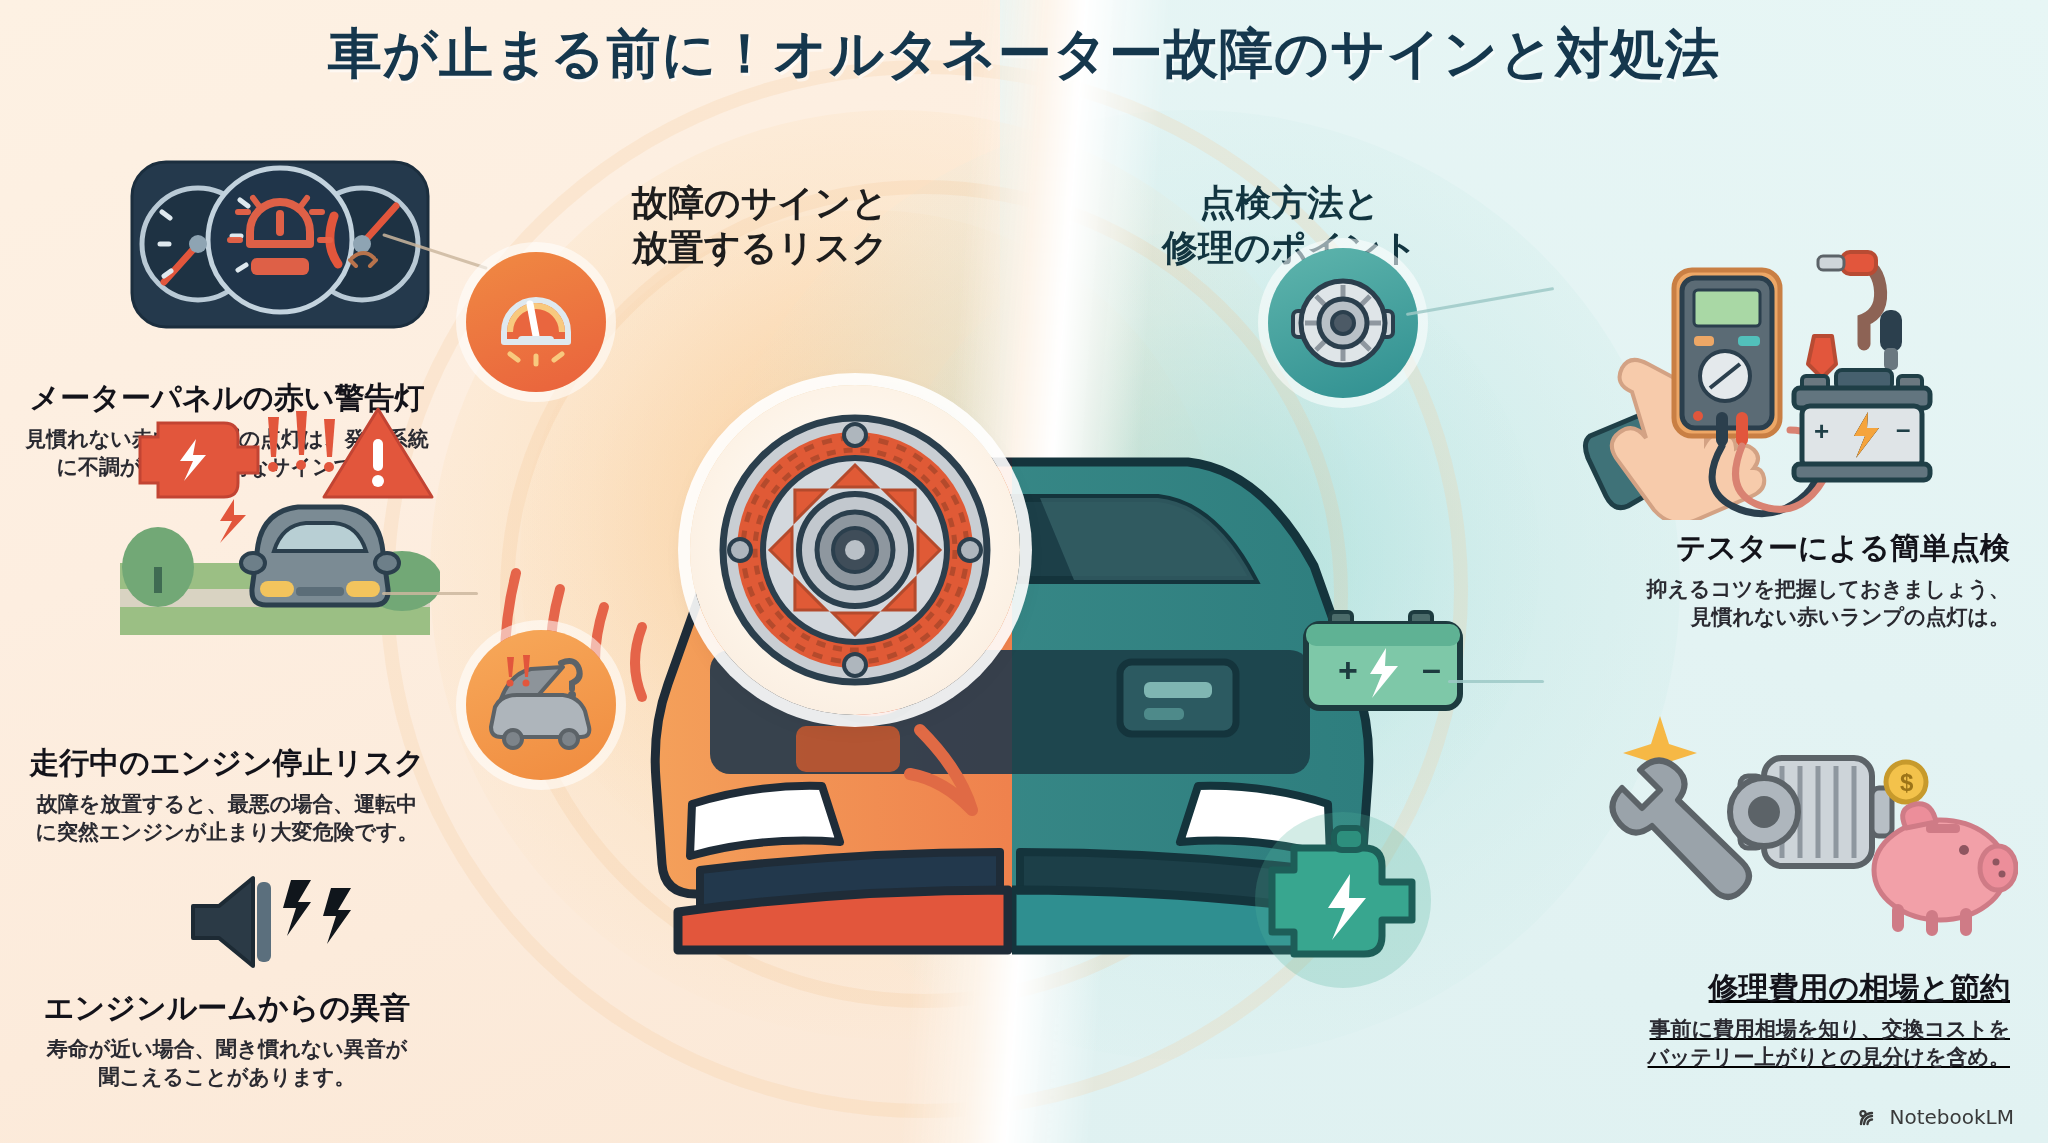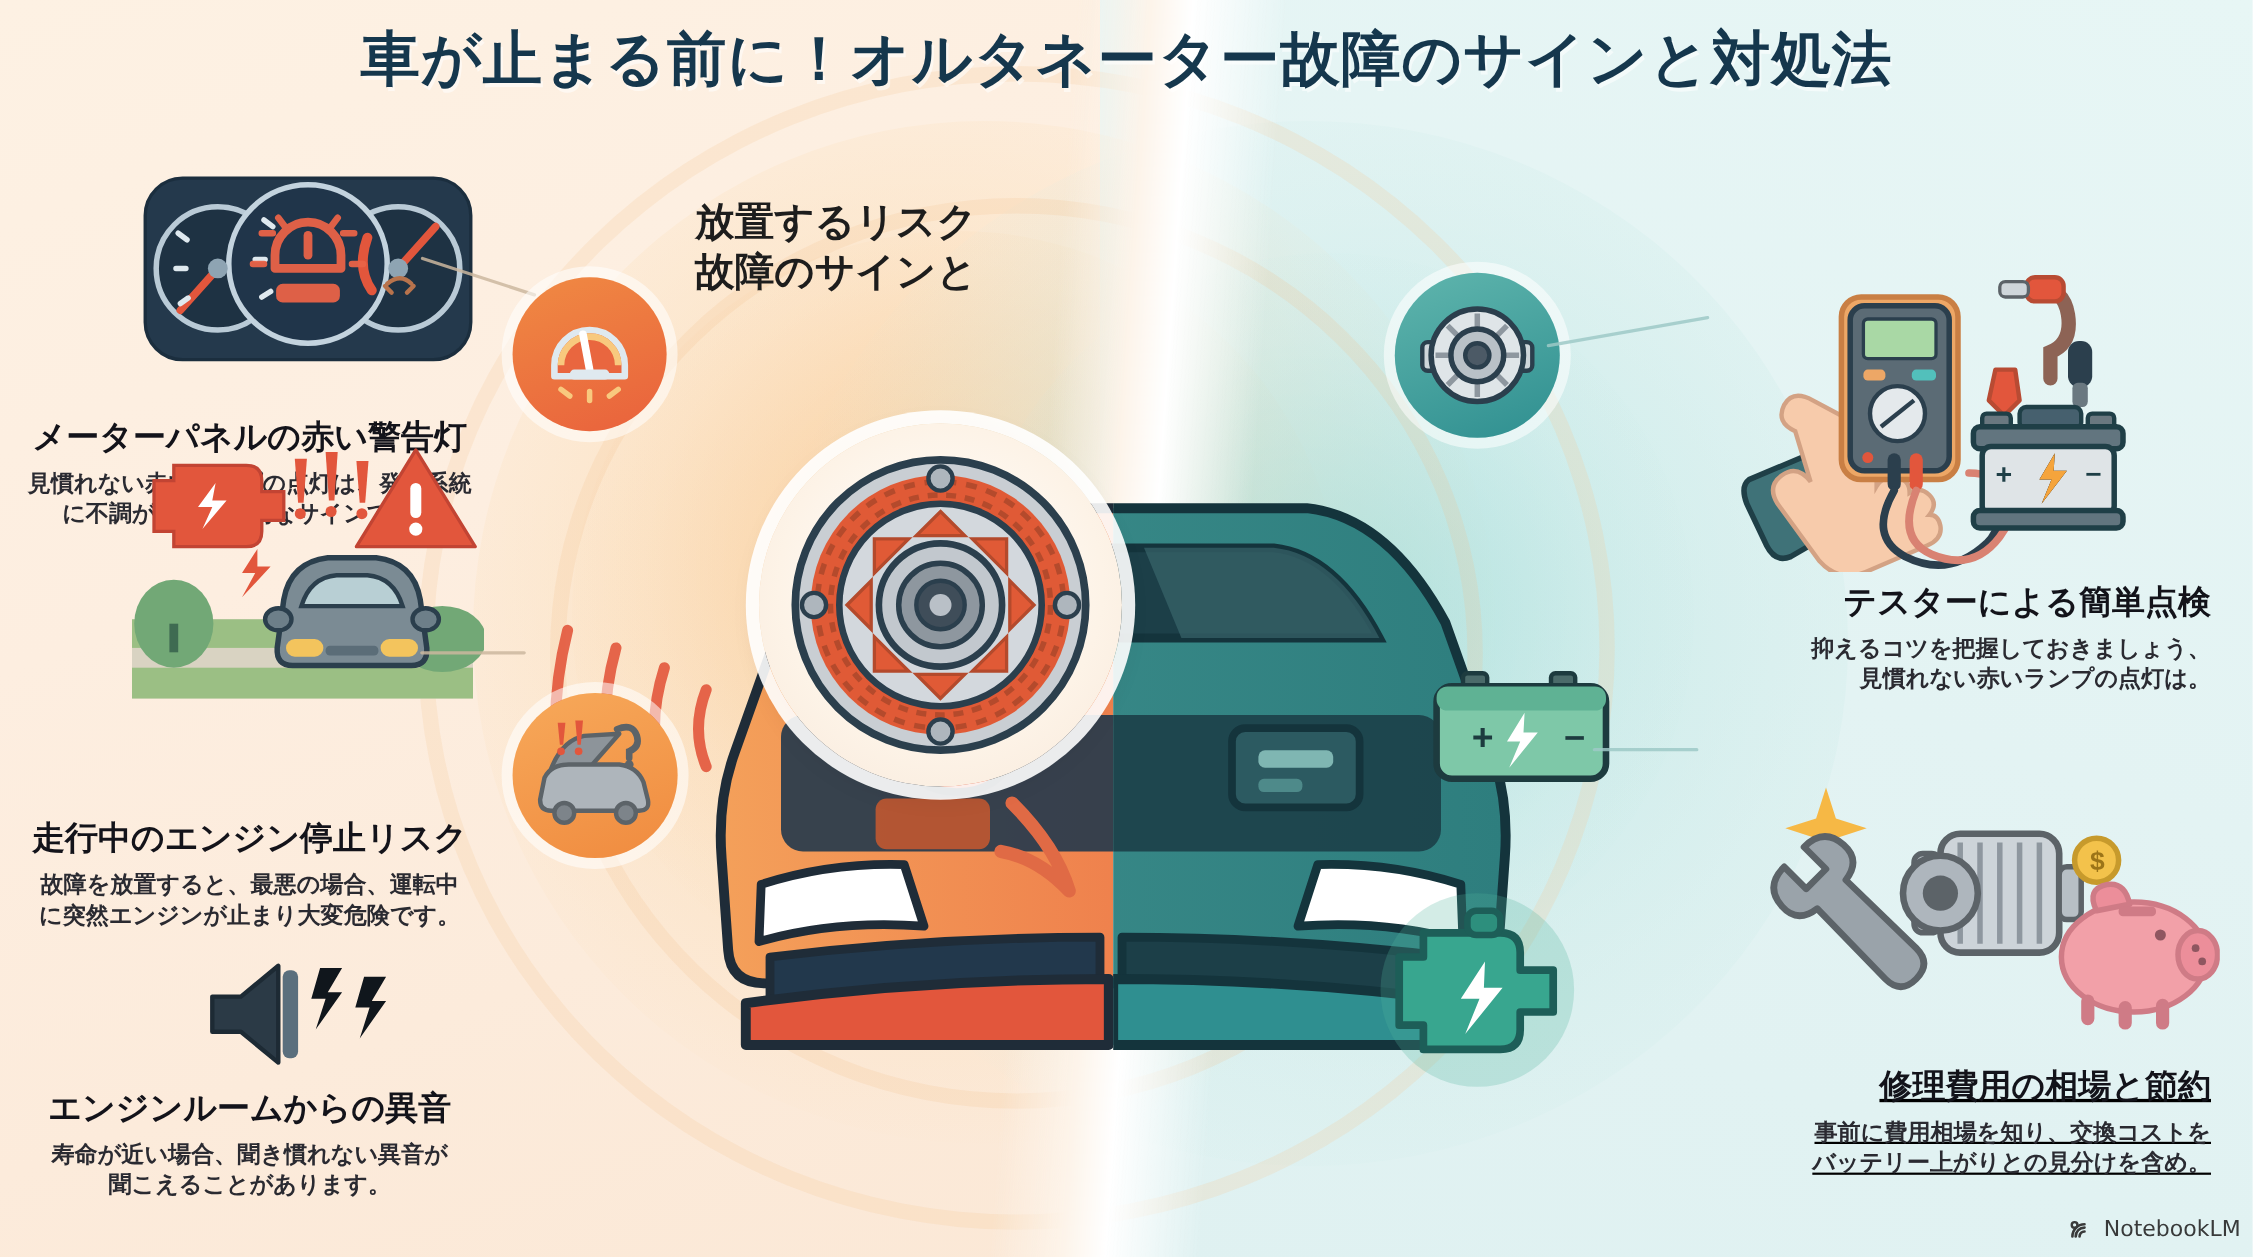--- a/index.html
+++ b/index.html
@@ -58,21 +58,21 @@
   .badge.orange2{background:linear-gradient(160deg,#f7a95a 0%,#f08b3f 100%);}
   .badge.teal{background:linear-gradient(160deg,#5fb5ad 0%,#2f8f90 100%);}
 
   
   .car-wrap{position:absolute;left:560px;top:330px;width:900px;height:660px;}
   .alt-hub{position:absolute;left:690px;top:385px;width:330px;height:330px;border-radius:50%;
     background:radial-gradient(circle at 50% 45%,#ffffff 0%,#fdf3e7 60%,#f7e8da 100%);
     box-shadow:0 0 0 12px rgba(255,255,255,.9),0 6px 26px rgba(0,0,0,.10);}
 
   
-  .wm{position:absolute;right:11px;bottom:14px;display:flex;align-items:center;gap:9px;
+  .wm{position:absolute;right:34px;bottom:14px;display:flex;align-items:center;gap:9px;
     color:#2b2b2b;font-size:20px;opacity:.92;}
   svg{display:block;}
 </style>
 </head>
 <body>
 
 <div class="stage">
 
   <div class="bg-left"></div>
   <div class="bg-right"></div>
@@ -80,22 +80,26 @@
   <div class="halo-o2"></div>
   <div class="halo-t1"></div>
   <div class="halo-t2"></div>
   <div class="swoosh" style="left:380px;top:60px;width:1060px;height:1030px;border-color:rgba(247,201,150,.22);"></div>
   <div class="swoosh" style="left:500px;top:180px;width:820px;height:800px;border-color:rgba(245,190,135,.18);"></div>
   <div class="bg-split"></div>
 
   <div class="title">車が止まる前に！オルタネーター故障のサインと対処法</div>
 
   <div class="sec-head sec-left">
+    <div>故障のサインと</div>
     <div>放置するリスク</div>
-    <div>故障のサインと</div>
+  </div>
+  <div class="sec-head sec-right">
+    <div>点検方法と</div>
+    <div>修理のポイント</div>
   </div>
 
   <svg style="position:absolute;left:120px;top:140px;" width="320" height="230" viewBox="0 0 320 230">
     <rect x="12" y="22" width="296" height="165" rx="34" fill="#24394c"></rect>
     <rect x="12" y="22" width="296" height="165" rx="34" fill="none" stroke="#1b2e3e" stroke-width="3"></rect>
     <circle cx="78" cy="104" r="56" fill="#1e3243" stroke="#b9cad6" stroke-width="5"></circle>
     <circle cx="242" cy="104" r="56" fill="#1e3243" stroke="#b9cad6" stroke-width="5"></circle>
     <circle cx="160" cy="100" r="72" fill="#20354a" stroke="#c3d3de" stroke-width="5"></circle>
     <line x1="78" y1="104" x2="44" y2="142" stroke="#e2563c" stroke-width="7" stroke-linecap="round"></line>
     <circle cx="78" cy="104" r="9" fill="#8ea4b3"></circle>

